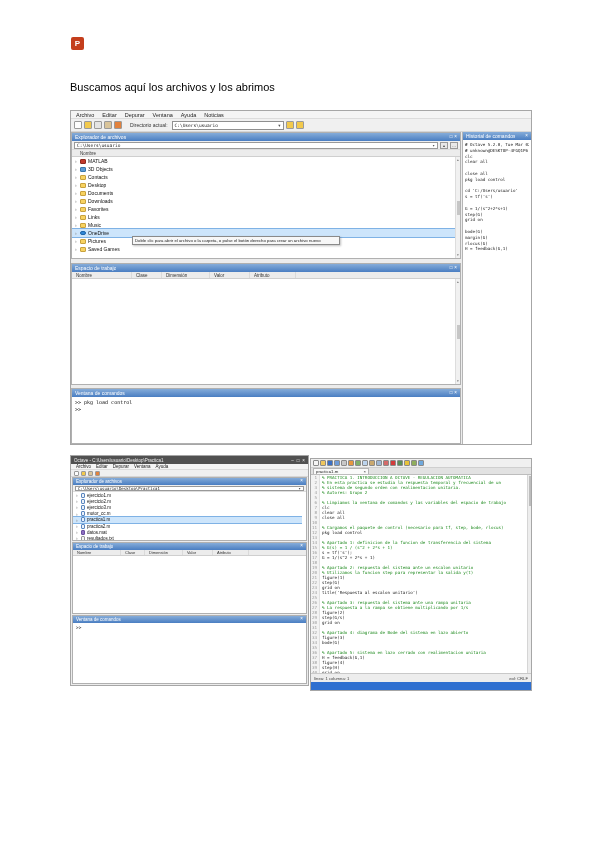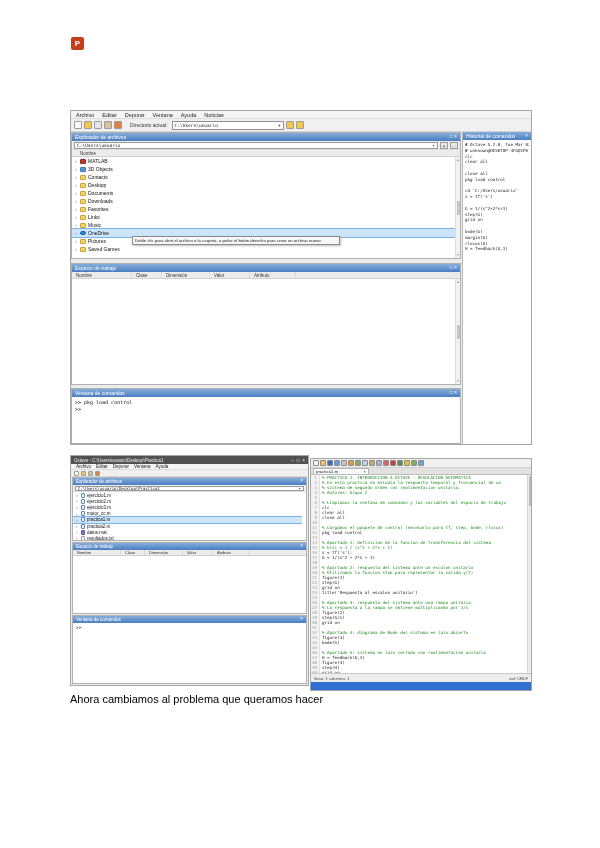--- a/index.html
+++ b/index.html
@@ -110,20 +110,21 @@
   .ed-vthumb{width:2px;height:30px;background:#bdbdbd;margin:1px auto 0;}
   .ed-status{position:absolute;left:0;right:0;bottom:8px;height:9px;background:#ededed;border-top:1px solid #c9c9c9;display:flex;align-items:center;justify-content:space-between;padding:0 3px;font-size:4.2px;color:#444;}
   .ed-blue{position:absolute;left:0;right:0;bottom:0;height:8px;background:#2e6fd0;}
 </style>
 </head>
 <body>
 
 <div class="page">
 
   <div class="pp-icon">P</div>
+  <div class="doc-text" id="h-top">Buscamos aquí los archivos y los abrimos</div>
 
   <div class="win" id="shot1">
 
     <div class="menubar">
         <span class="menu-item">Archivo</span>
         <span class="menu-item">Editar</span>
         <span class="menu-item">Depurar</span>
         <span class="menu-item">Ventana</span>
         <span class="menu-item">Ayuda</span>
         <span class="menu-item">Noticias</span>
@@ -608,14 +609,13 @@
     <div class="ed-vscroll">
       <div class="ed-vthumb"></div>
     </div>
     <div class="ed-status">
       <span>línea: 1  columna: 1</span>
       <span>eol: CRLF</span>
     </div>
     <div class="ed-blue"></div>
   </div>
 
-  <div class="doc-text" id="h-bottom">Ahora cambiamos al problema que queramos hacer</div>
 </div>
 
 </body></html>

